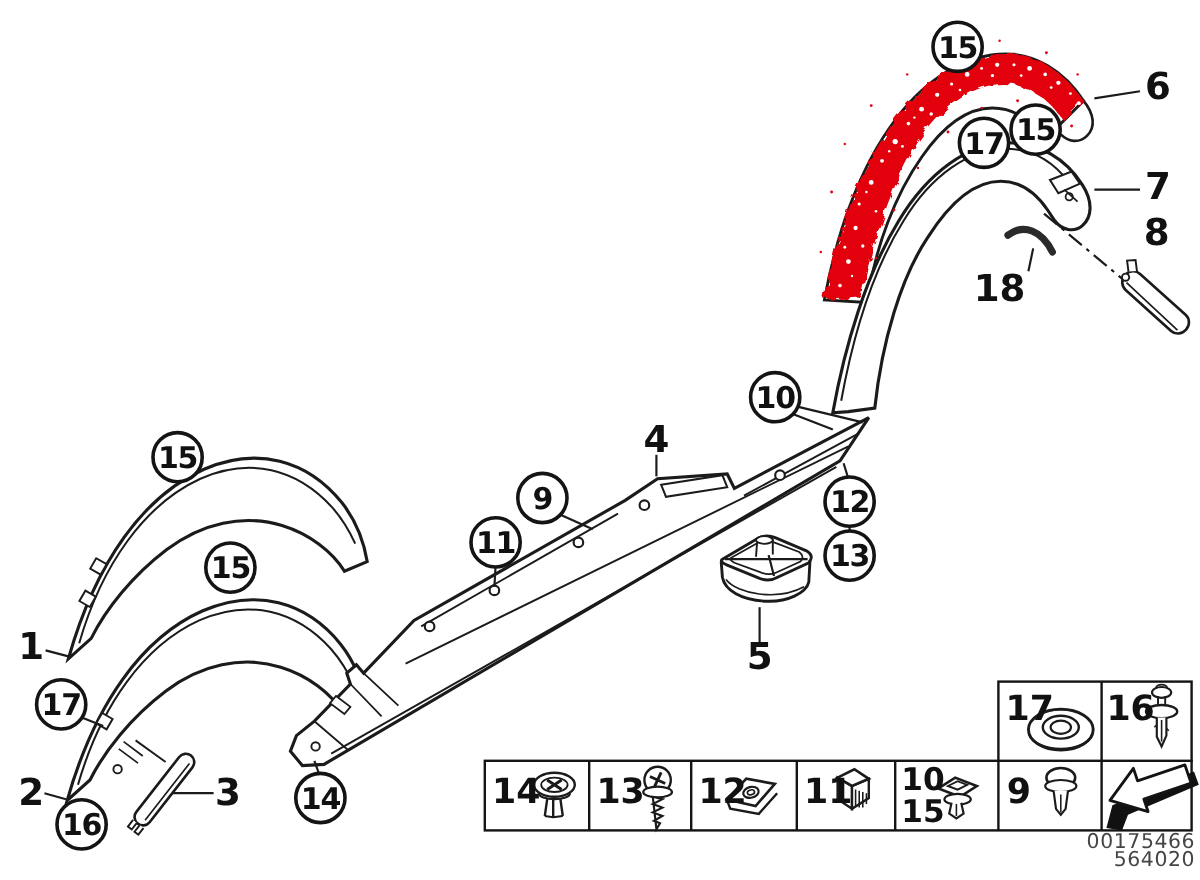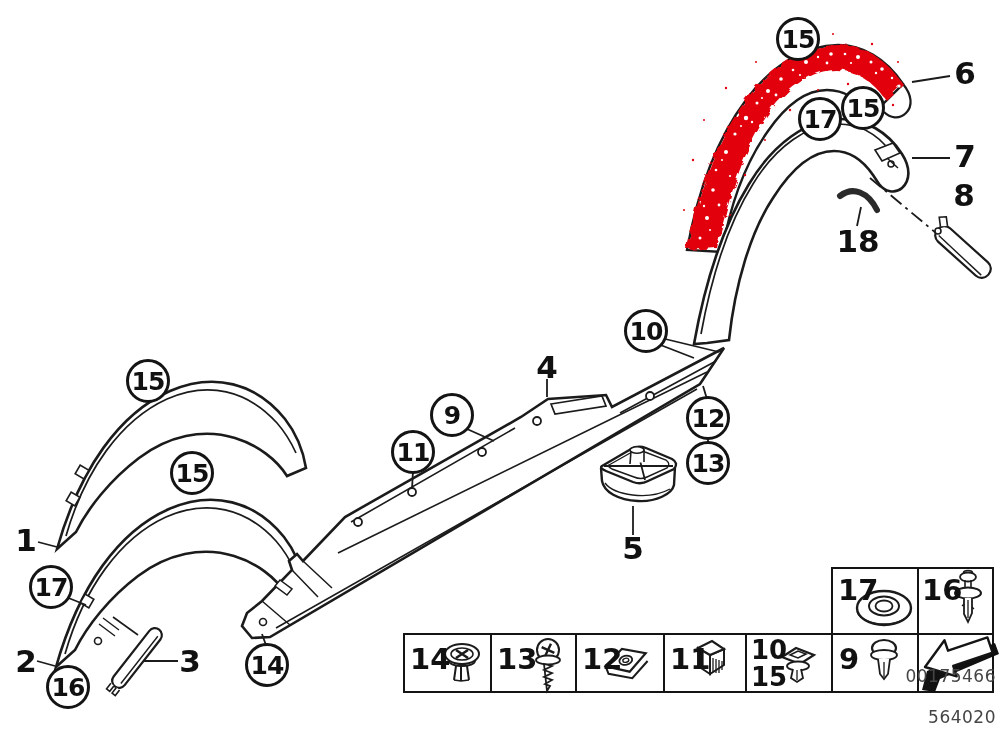--- a/index.html
+++ b/index.html
@@ -257,28 +257,28 @@
 <div class="callout circle" style="left:863px;top:108px">15</div>
 
 <div class="callout plain" style="left:26px;top:540px">1</div>
 <div class="callout plain" style="left:26px;top:661px">2</div>
 <div class="callout plain" style="left:190px;top:661px">3</div>
 <div class="callout plain" style="left:547px;top:367px">4</div>
 <div class="callout plain" style="left:633px;top:548px">5</div>
 <div class="callout plain" style="left:965px;top:73px">6</div>
 <div class="callout plain" style="left:965px;top:156px">7</div>
 <div class="callout plain" style="left:964px;top:195px">8</div>
-<div class="callout plain" style="left:858px;top:241px">18</div>
+<div class="callout plain" style="left:833px;top:241px">18</div>
 
 <div class="legend-num" style="left:410px;top:645px">14</div>
 <div class="legend-num" style="left:497px;top:645px">13</div>
 <div class="legend-num" style="left:582px;top:645px">12</div>
 <div class="legend-num" style="left:670px;top:645px">11</div>
 <div class="legend-num" style="left:751px;top:637px;font-size:26px">10</div>
 <div class="legend-num" style="left:751px;top:664px;font-size:26px">15</div>
 <div class="legend-num" style="left:839px;top:645px">9</div>
 <div class="legend-num" style="left:838px;top:576px">17</div>
 <div class="legend-num" style="left:922px;top:576px">16</div>
 
-<div class="footer-code" style="top:668px">00175466</div>
+<div class="footer-code" style="top:694px">00175466</div>
 <div class="footer-code" style="top:709px">564020</div>
 
 </div>
 
 </body></html>

